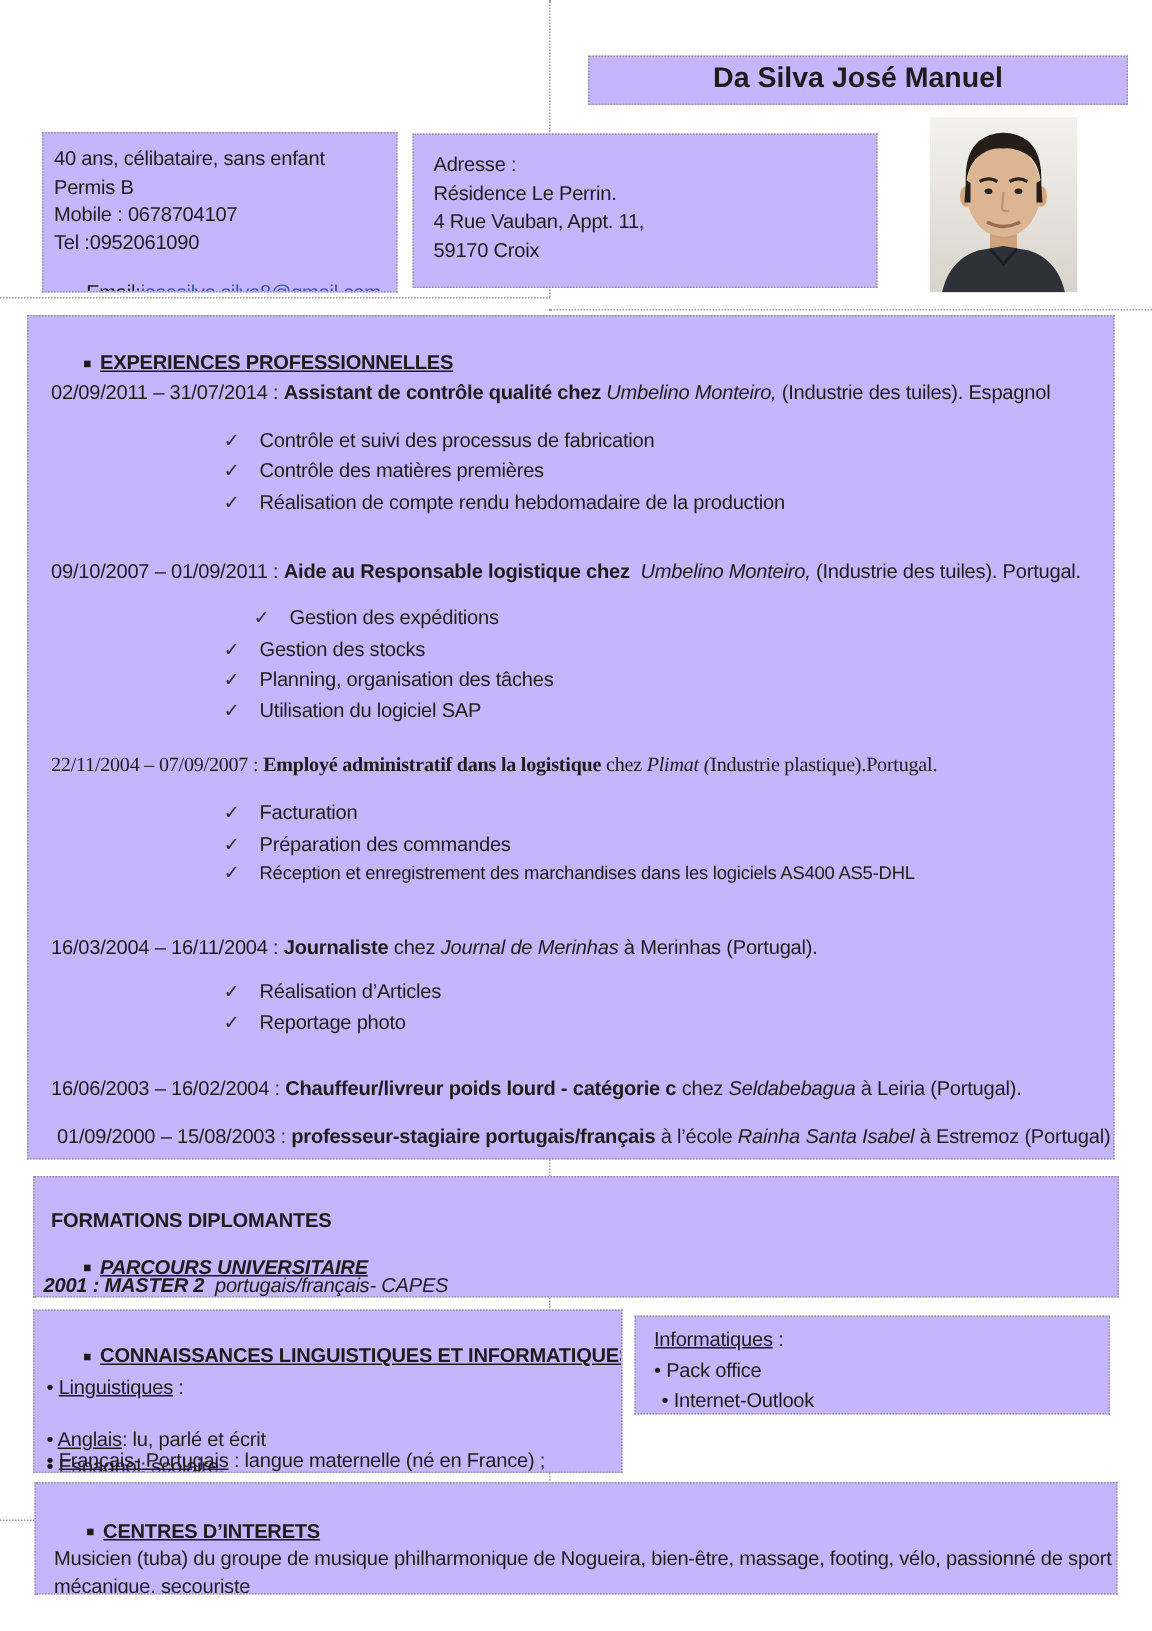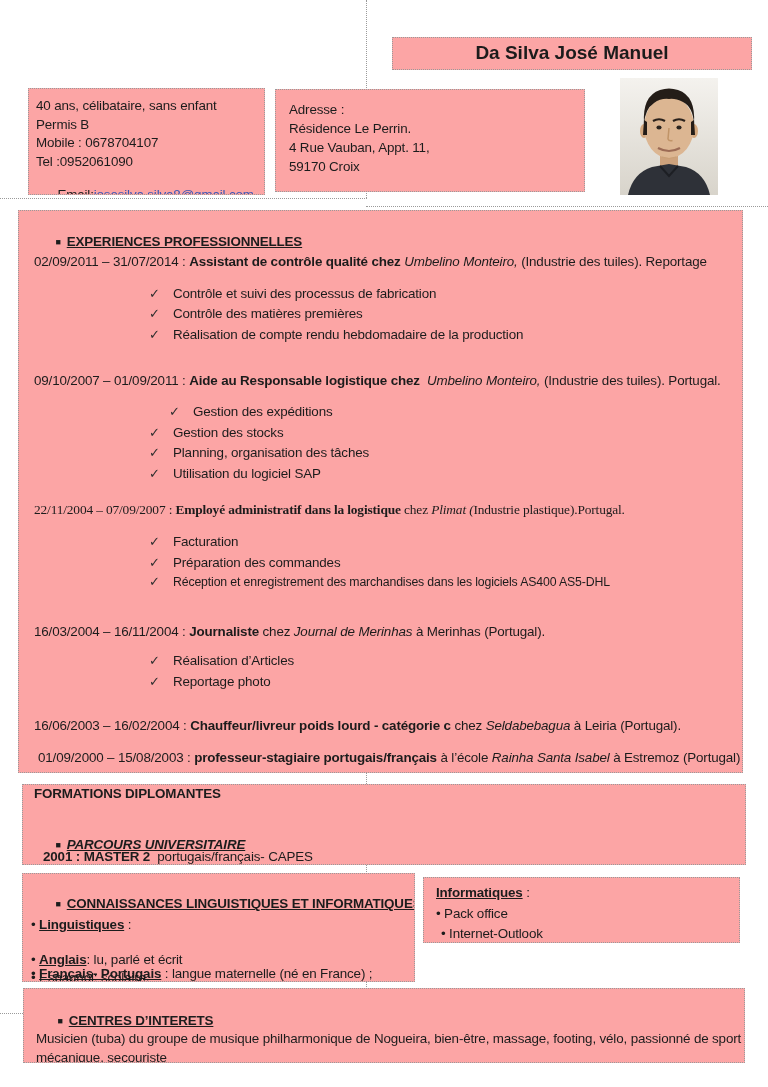--- a/index.html
+++ b/index.html
@@ -1,31 +1,31 @@
 <!DOCTYPE html>
 <html><head>
 <meta charset="utf-8">
 <style>
   html,body{margin:0;padding:0;background:#ffffff;}
   .page{
     position:relative;width:768px;height:1087px;background:#ffffff;
     font-family:"Liberation Sans","DejaVu Sans",sans-serif;color:#1c1c1c;
     overflow:hidden;
   }
-  .box{position:absolute;border:1px dotted #9a9a9a;background:#fca5a5;box-sizing:border-box;overflow:hidden;}
+  .box{position:absolute;border:1px dotted #9a9a9a;background:#c4b5fd;box-sizing:border-box;overflow:hidden;}
   .hline{position:absolute;border-top:1px dotted #9a9a9a;height:0;}
   .vline{position:absolute;border-left:1px dotted #9a9a9a;width:0;}
   .line{position:absolute;font-size:13.4px;line-height:15px;white-space:pre;letter-spacing:-0.15px;}
   .b{font-weight:bold;}
   .head .headtext{font-weight:bold;text-decoration:underline;}
   .head .headtext.i{font-style:italic;}
   .sq-icon{font-size:9px;margin-right:6px;vertical-align:1px;}
   .run-bold{font-weight:bold;}
   .run-italic{font-style:italic;}
-  .run-underline{text-decoration:underline;font-weight:bold;}
+  .run-underline{text-decoration:underline;}
   .run-normal{}
   .title-text{font-size:19px;font-weight:bold;text-align:center;line-height:30px;letter-spacing:0;}
   .email-link{color:#3a55b5;text-decoration:underline;cursor:pointer;}
   .task .check-icon{display:inline-block;width:24px;font-size:13px;color:#2e2e2e;}
   .small{font-size:12.3px;}
   .photo{position:absolute;left:620px;top:78px;width:98px;height:117px;overflow:hidden;}
 </style>
 </head>
 <body>
 
@@ -86,21 +86,21 @@
       <path d="M38,70 Q49,76 60,70" stroke="#9c6b55" stroke-width="2.2" fill="none"></path>
       <path d="M42,79 Q49,82 56,79" stroke="#c9a076" stroke-width="1" fill="none"></path>
     </svg>
   </div>
 
   <div class="box" style="left:18px;top:210px;width:725px;height:563px;">
     <div class="line head" style="left:15px;top:8px;">
       <span class="sq-icon">■</span><span class="headtext">EXPERIENCES PROFESSIONNELLES</span>
     </div>
 
-    <div class="line" style="left:15px;top:43px;"><span class="run-normal">02/09/2011 – 31/07/2014 : </span><span class="run-bold">Assistant de contrôle qualité chez </span><span class="run-italic">Umbelino Monteiro,</span><span class="run-normal"> (Industrie des tuiles). Reportage</span></div>
+    <div class="line" style="left:15px;top:43px;"><span class="run-normal">02/09/2011 – 31/07/2014 : </span><span class="run-bold">Assistant de contrôle qualité chez </span><span class="run-italic">Umbelino Monteiro,</span><span class="run-normal"> (Industrie des tuiles). Espagnol</span></div>
     <div class="line task" style="left:130px;top:75px;"><span class="check-icon">✓</span><span>Contrôle et suivi des processus de fabrication</span></div>
     <div class="line task" style="left:130px;top:95px;"><span class="check-icon">✓</span><span>Contrôle des matières premières</span></div>
     <div class="line task" style="left:130px;top:116px;"><span class="check-icon">✓</span><span>Réalisation de compte rendu hebdomadaire de la production</span></div>
 
     <div class="line" style="left:15px;top:162px;"><span class="run-normal">09/10/2007 – 01/09/2011 : </span><span class="run-bold">Aide au Responsable logistique chez </span><span class="run-italic"> Umbelino Monteiro,</span><span class="run-normal"> (Industrie des tuiles). Portugal.</span></div>
     <div class="line task" style="left:130px;top:193px;margin-left:20px;"><span class="check-icon">✓</span><span>Gestion des expéditions</span></div>
     <div class="line task" style="left:130px;top:214px;"><span class="check-icon">✓</span><span>Gestion des stocks</span></div>
     <div class="line task" style="left:130px;top:234px;"><span class="check-icon">✓</span><span>Planning, organisation des tâches</span></div>
     <div class="line task" style="left:130px;top:255px;"><span class="check-icon">✓</span><span>Utilisation du logiciel SAP</span></div>
 
@@ -111,25 +111,25 @@
 
     <div class="line" style="left:15px;top:413px;"><span class="run-normal">16/03/2004 – 16/11/2004 : </span><span class="run-bold">Journaliste</span><span class="run-normal"> chez </span><span class="run-italic">Journal de Merinhas</span><span class="run-normal"> à Merinhas (Portugal).</span></div>
     <div class="line task" style="left:130px;top:442px;"><span class="check-icon">✓</span><span>Réalisation d’Articles</span></div>
     <div class="line task" style="left:130px;top:463px;"><span class="check-icon">✓</span><span>Reportage photo</span></div>
 
     <div class="line" style="left:15px;top:507px;"><span class="run-normal">16/06/2003 – 16/02/2004 : </span><span class="run-bold">Chauffeur/livreur poids lourd - catégorie c</span><span class="run-normal"> chez </span><span class="run-italic">Seldabebagua</span><span class="run-normal"> à Leiria (Portugal).</span></div>
     <div class="line" style="left:19px;top:539px;"><span class="run-normal">01/09/2000 – 15/08/2003 : </span><span class="run-bold">professeur-stagiaire portugais/français</span><span class="run-normal"> à l’école </span><span class="run-italic">Rainha Santa Isabel</span><span class="run-normal"> à Estremoz (Portugal)</span></div>
   </div>
 
   <div class="box" style="left:22px;top:784px;width:724px;height:81px;">
-    <div class="line b" style="left:11px;top:1px;text-align:right;">FORMATIONS DIPLOMANTES</div>
+    <div class="line b" style="left:11px;top:21px;text-align:right;">FORMATIONS DIPLOMANTES</div>
     <div class="line head" style="left:11px;top:37px;">
       <span class="sq-icon">■</span><span class="headtext i">PARCOURS UNIVERSITAIRE</span>
     </div>
-    <div class="line" style="left:20px;top:64px;"><span class="run-bold">2001 : MASTER 2</span><span class="run-normal">  portugais/français- CAPES</span></div>
+    <div class="line" style="left:6px;top:64px;font-style:italic;"><span class="run-bold">2001 : MASTER 2</span><span class="run-normal">  portugais/français- CAPES</span></div>
   </div>
 
   <div class="box" style="left:22px;top:873px;width:393px;height:109px;">
     <div class="line head" style="left:11px;top:7px;">
       <span class="sq-icon">■</span><span class="headtext">CONNAISSANCES LINGUISTIQUES ET INFORMATIQUES</span>
     </div>
     <div class="line" style="left:8px;top:43px;"><span class="run-normal">• </span><span class="run-underline">Linguistiques</span><span class="run-normal"> :</span></div>
     <div class="line" style="left:8px;top:60px;margin-top:32px;"><span class="run-normal">• </span><span class="run-underline">Français- Portugais</span><span class="run-normal"> : langue maternelle (né en France) ;</span></div>
     <div class="line" style="left:8px;top:78px;"><span class="run-normal">• </span><span class="run-underline">Anglais</span><span class="run-normal">: lu, parlé et écrit</span></div>
     <div class="line" style="left:8px;top:96px;"><span class="run-normal">• </span><span class="run-normal">Espagnol: scolaire.</span></div>

